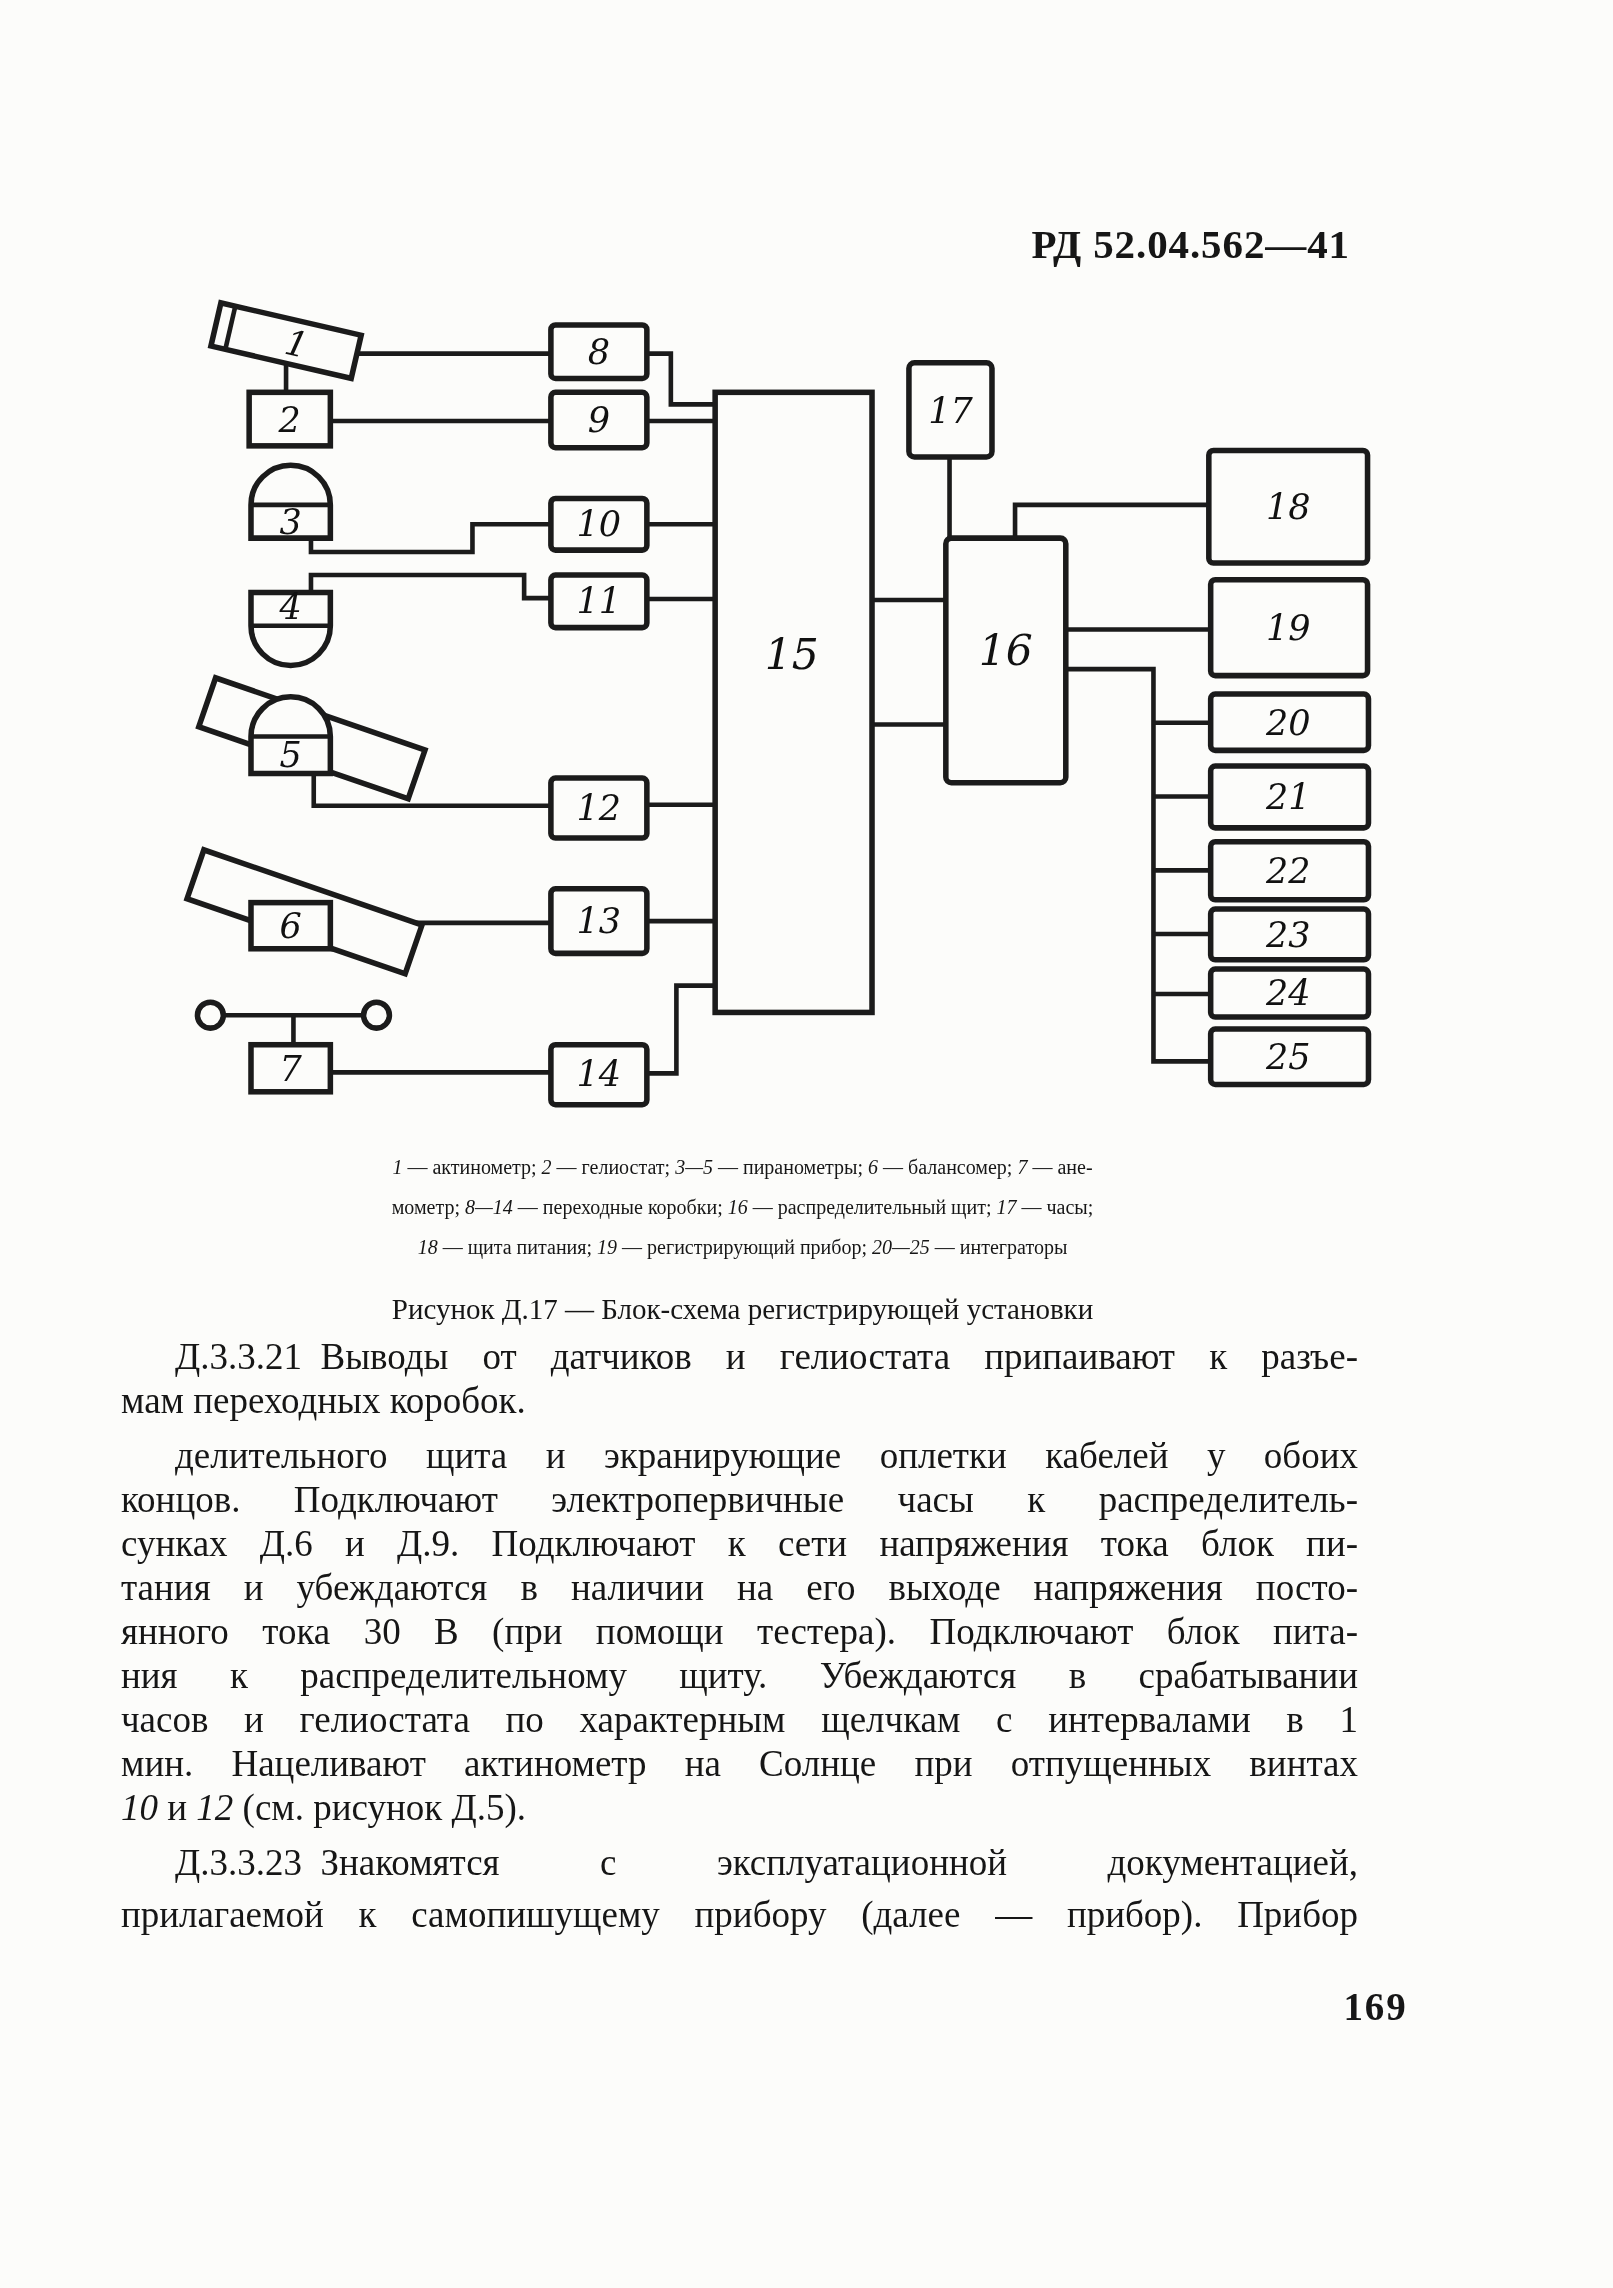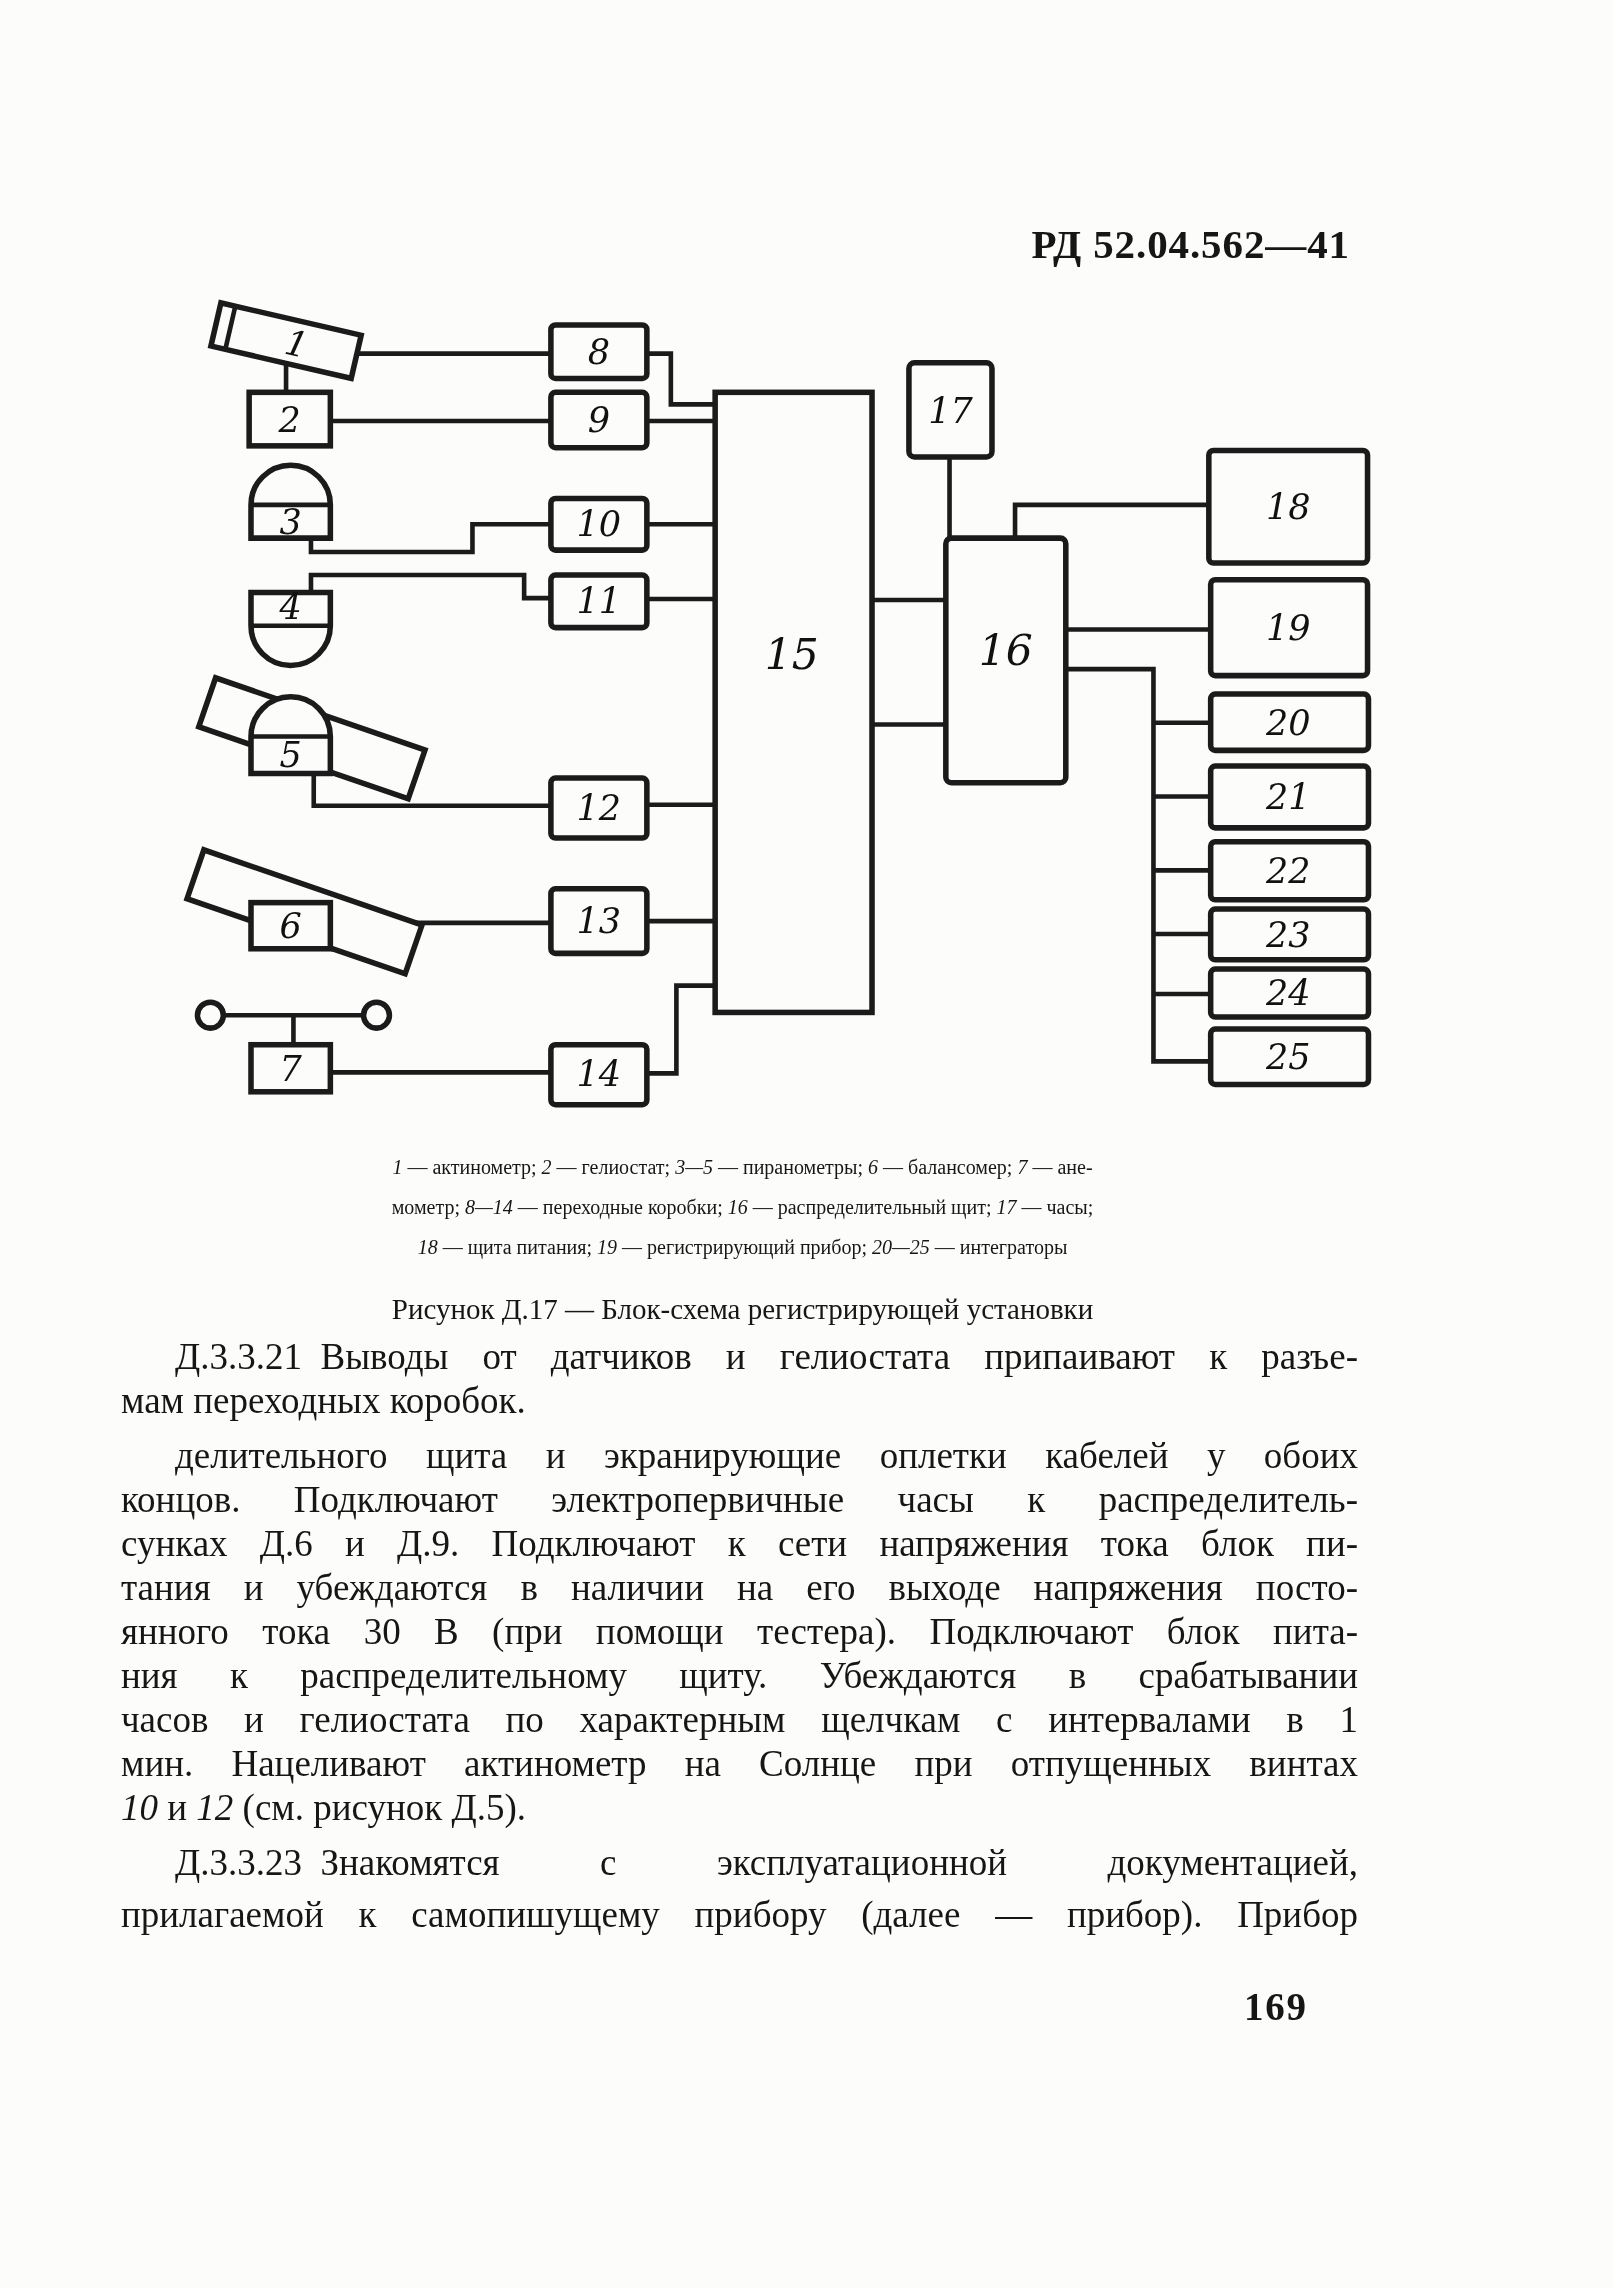--- a/index.html
+++ b/index.html
@@ -35,22 +35,22 @@
   .bodytext {
     position:absolute; top:1335px; left:121px; width:1237px;
     font-size:37px; line-height:44px;
   }
   .para { margin:0 0 11px 0; }
   .bline { text-align:justify; text-align-last:justify; }
   .para .bline:last-child { text-align-last:left; }
   .para.cont .bline:last-child { text-align-last:justify;margin-top:8px; }
   .para .bline:first-child { text-indent:54px; }
   .pagenum {
-    position:absolute; top:1984px; left:1244px; width:203px;
-    text-align:left; font-size:39px; font-weight:bold; letter-spacing:1.8px;
+    position:absolute; top:1984px; left:1274px; width:203px;
+    text-align:center; font-size:39px; font-weight:bold; letter-spacing:1.8px;
   }
 </style>
 </head>
 <body>
 
 <div class="header">РД 52.04.562—41</div>
 
 <svg class="diagram" width="1613" height="1163" viewBox="0 0 1748 1260" xmlns="http://www.w3.org/2000/svg">
 
   <path class="wire" d="M384 383 H597"></path>

